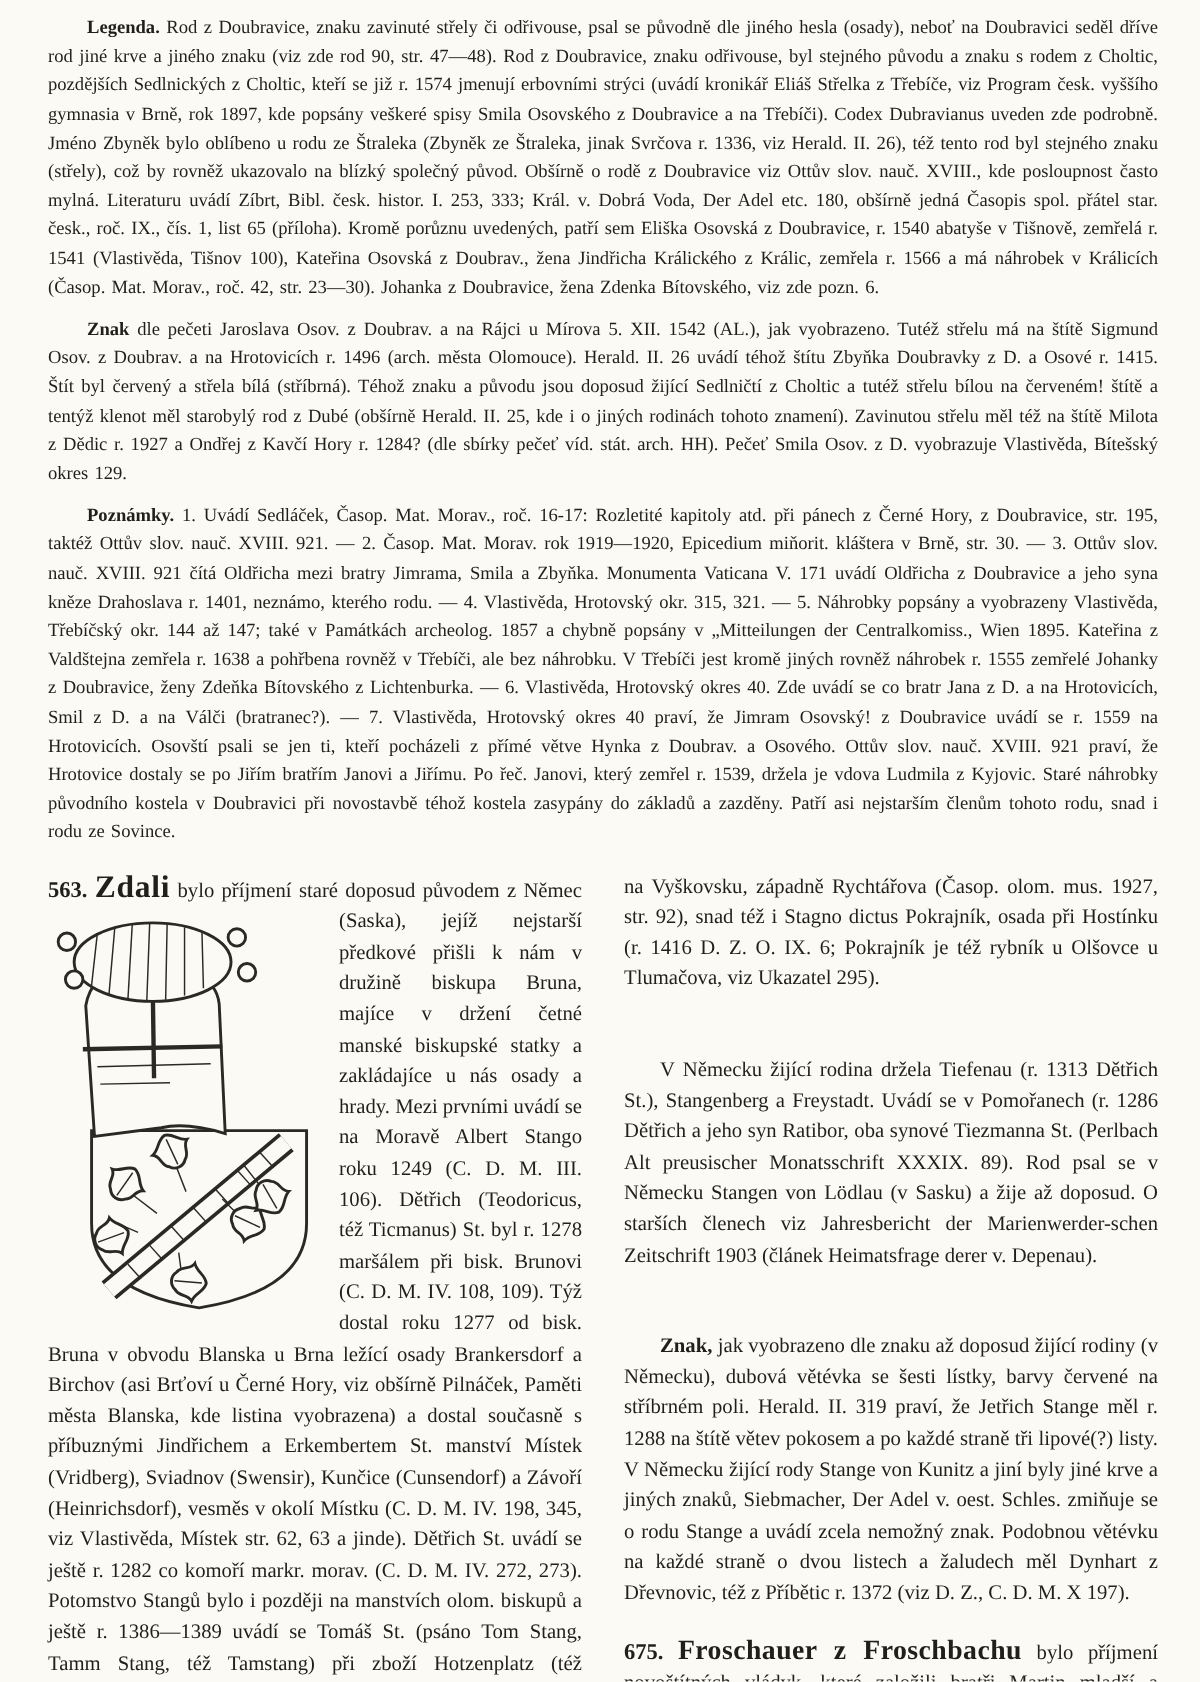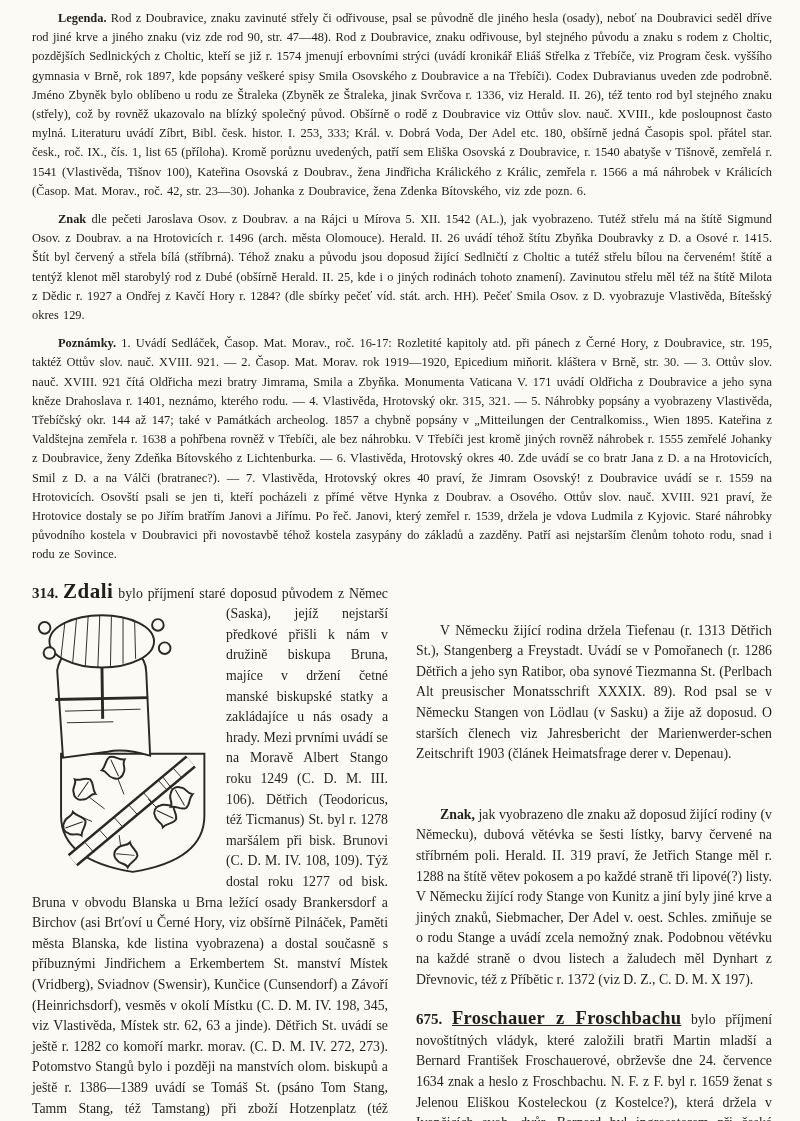--- a/index.html
+++ b/index.html
@@ -19,21 +19,21 @@
     word-spacing:1px;
   }
   .lead{font-weight:700;}
   
   .columns{display:flex;gap:28px;margin-top:16px;}
   .col{width:357px;font-size:13.8px;line-height:20.6px;text-align:justify;}
   .col p{margin:0 0 11px 0;}
   .col p.indent{text-indent:24px;margin-top:40px;}
   .e-num{font-weight:700;font-size:15px;}
   .e-name{font-weight:700;font-size:21px;letter-spacing:.5px;}
-  .e-name.sm{font-size:18.5px;letter-spacing:.3px;text-decoration:underline;}
+  .e-name.sm{font-size:18.5px;letter-spacing:.3px;}
   .shield-wrap{
     float:left;width:184px;height:272px;
     margin:6px 10px 2px 0;
   }
   .shield-wrap svg{display:block;width:100%;height:100%;}
   .ink-fill{stroke:#2b2925;fill:#fbfaf5;stroke-width:2;}
   .hatch{stroke:#2b2925;stroke-width:1;fill:none;}
 </style>
 </head>
 <body>
@@ -42,21 +42,21 @@
 
   <p class="top-par"><span class="lead">Legenda.</span> <span>Rod z Doubravice, znaku zavinuté střely či odřivouse, psal se původně dle jiného hesla (osady), neboť na Doubravici seděl dříve rod jiné krve a jiného znaku (viz zde rod 90, str. 47—48). Rod z Doubravice, znaku odřivouse, byl stejného původu a znaku s rodem z Choltic, pozdějších Sedlnických z Choltic, kteří se již r. 1574 jmenují erbovními strýci (uvádí kronikář Eliáš Střelka z Třebíče, viz Program česk. vyššího gymnasia v Brně, rok 1897, kde popsány veškeré spisy Smila Osovského z Doubravice a na Třebíči). Codex Dubravianus uveden zde podrobně. Jméno Zbyněk bylo oblíbeno u rodu ze Štraleka (Zbyněk ze Štraleka, jinak Svrčova r. 1336, viz Herald. II. 26), též tento rod byl stejného znaku (střely), což by rovněž ukazovalo na blízký společný původ. Obšírně o rodě z Doubravice viz Ottův slov. nauč. XVIII., kde posloupnost často mylná. Literaturu uvádí Zíbrt, Bibl. česk. histor. I. 253, 333; Král. v. Dobrá Voda, Der Adel etc. 180, obšírně jedná Časopis spol. přátel star. česk., roč. IX., čís. 1, list 65 (příloha). Kromě porůznu uvedených, patří sem Eliška Osovská z Doubravice, r. 1540 abatyše v Tišnově, zemřelá r. 1541 (Vlastivěda, Tišnov 100), Kateřina Osovská z Doubrav., žena Jindřicha Králického z Králic, zemřela r. 1566 a má náhrobek v Králicích (Časop. Mat. Morav., roč. 42, str. 23—30). Johanka z Doubravice, žena Zdenka Bítovského, viz zde pozn. 6.</span></p>
 
   <p class="top-par"><span class="lead">Znak</span> <span>dle pečeti Jaroslava Osov. z Doubrav. a na Rájci u Mírova 5. XII. 1542 (AL.), jak vyobrazeno. Tutéž střelu má na štítě Sigmund Osov. z Doubrav. a na Hrotovicích r. 1496 (arch. města Olomouce). Herald. II. 26 uvádí téhož štítu Zbyňka Doubravky z D. a Osové r. 1415. Štít byl červený a střela bílá (stříbrná). Téhož znaku a původu jsou doposud žijící Sedlničtí z Choltic a tutéž střelu bílou na červeném! štítě a tentýž klenot měl starobylý rod z Dubé (obšírně Herald. II. 25, kde i o jiných rodinách tohoto znamení). Zavinutou střelu měl též na štítě Milota z Dědic r. 1927 a Ondřej z Kavčí Hory r. 1284? (dle sbírky pečeť víd. stát. arch. HH). Pečeť Smila Osov. z D. vyobrazuje Vlastivěda, Bítešský okres 129.</span></p>
 
   <p class="top-par"><span class="lead">Poznámky.</span> <span>1. Uvádí Sedláček, Časop. Mat. Morav., roč. 16-17: Rozletité kapitoly atd. při pánech z Černé Hory, z Doubravice, str. 195, taktéž Ottův slov. nauč. XVIII. 921. — 2. Časop. Mat. Morav. rok 1919—1920, Epicedium miňorit. kláštera v Brně, str. 30. — 3. Ottův slov. nauč. XVIII. 921 čítá Oldřicha mezi bratry Jimrama, Smila a Zbyňka. Monumenta Vaticana V. 171 uvádí Oldřicha z Doubravice a jeho syna kněze Drahoslava r. 1401, neznámo, kterého rodu. — 4. Vlastivěda, Hrotovský okr. 315, 321. — 5. Náhrobky popsány a vyobrazeny Vlastivěda, Třebíčský okr. 144 až 147; také v Památkách archeolog. 1857 a chybně popsány v „Mitteilungen der Centralkomiss., Wien 1895. Kateřina z Valdštejna zemřela r. 1638 a pohřbena rovněž v Třebíči, ale bez náhrobku. V Třebíči jest kromě jiných rovněž náhrobek r. 1555 zemřelé Johanky z Doubravice, ženy Zdeňka Bítovského z Lichtenburka. — 6. Vlastivěda, Hrotovský okres 40. Zde uvádí se co bratr Jana z D. a na Hrotovicích, Smil z D. a na Válči (bratranec?). — 7. Vlastivěda, Hrotovský okres 40 praví, že Jimram Osovský! z Doubravice uvádí se r. 1559 na Hrotovicích. Osovští psali se jen ti, kteří pocházeli z přímé větve Hynka z Doubrav. a Osového. Ottův slov. nauč. XVIII. 921 praví, že Hrotovice dostaly se po Jiřím bratřím Janovi a Jiřímu. Po řeč. Janovi, který zemřel r. 1539, držela je vdova Ludmila z Kyjovic. Staré náhrobky původního kostela v Doubravici při novostavbě téhož kostela zasypány do základů a zazděny. Patří asi nejstarším členům tohoto rodu, snad i rodu ze Sovince.</span></p>
 
   <div class="columns">
 
     <div class="col">
-      <p><span class="e-num">314.</span> <span class="e-name">Zdali</span> <span>bylo příjmení staré doposud původem z</span>
+      <p><span class="e-num">563.</span> <span class="e-name">Zdali</span> <span>bylo příjmení staré doposud původem z</span>
         <span class="shield-wrap">
             <svg viewBox="0 0 190 280" xmlns="http://www.w3.org/2000/svg">
           <defs>
             <g id="leaf">
               <path d="M0,-14 C6,-13 7,-7 13,-5 C8,-2 11,4 6,7 C3,11 -3,11 -6,7 C-11,4 -8,-2 -13,-5 C-7,-7 -6,-13 0,-14 Z" fill="#fbfaf5" stroke="#2b2925" stroke-width="2"></path>
               <line x1="0" y1="-11" x2="0" y2="8" stroke="#2b2925" stroke-width="1"></line>
             </g>
           </defs>
 
           <path class="ink-fill" d="M30,148 L178,148 L178,212 Q178,258 104,270 Q30,258 30,212 Z"></path>
@@ -103,20 +103,21 @@
           <circle class="ink-fill" cx="18" cy="44" r="6"></circle>
           <circle class="ink-fill" cx="130" cy="15" r="6"></circle>
           <circle class="ink-fill" cx="137" cy="39" r="6"></circle>
         </svg>
           </span>
         <span>Němec (Saska), jejíž nejstarší předkové přišli k nám v družině biskupa Bruna, majíce v držení četné manské biskupské statky a zakládajíce u nás osady a hrady. Mezi prvními uvádí se na Moravě Albert Stango roku 1249 (C. D. M. III. 106). Dětřich (Teodoricus, též Ticmanus) St. byl r. 1278 maršálem při bisk. Brunovi (C. D. M. IV. 108, 109). Týž dostal roku 1277 od bisk. Bruna v obvodu Blanska u Brna ležící osady Brankersdorf a Birchov (asi Brťoví u Černé Hory, viz obšírně Pilnáček, Paměti města Blanska, kde listina vyobrazena) a dostal současně s příbuznými Jindřichem a Erkembertem St. manství Místek (Vridberg), Sviadnov (Swensir), Kunčice (Cunsendorf) a Závoří (Heinrichsdorf), vesměs v okolí Místku (C. D. M. IV. 198, 345, viz Vlastivěda, Místek str. 62, 63 a jinde). Dětřich St. uvádí se ještě r. 1282 co komoří markr. morav. (C. D. M. IV. 272, 273). Potomstvo Stangů bylo i později na manstvích olom. biskupů a ještě r. 1386—1389 uvádí se Tomáš St. (psáno Tom Stang, Tamm Stang, též Tamstang) při zboží Hotzenplatz (též Hocenplag, viz C. D. M. XI. 347, Lech. II. 129) a do jeho příbuzenstva patří (syn jeho?) Jindřich St. r. 1390 (Lech. II. 194) a Dětřich St., jenž držel Lhotu r. 1399 (Stango de Elgot C. D. M. XII. 458). Zdali jest Hanuš Stam (Stang?) de Pommersdorf téhož rodu, jest neurčito (rok 1399 C. D. M. XII. 458).</span></p>
 
     </div>
 
     <div class="col">
+      <p>na Vyškovsku, západně Rychtářova (Časop. olom. mus. 1927, str. 92), snad též i Stagno dictus Pokrajník, osada při Hostínku (r. 1416 D. Z. O. IX. 6; Pokrajník je též rybník u Olšovce u Tlumačova, viz Ukazatel 295).</p>
       <p class="indent">V Německu žijící rodina držela Tiefenau (r. 1313 Dětřich St.), Stangenberg a Freystadt. Uvádí se v Pomořanech (r. 1286 Dětřich a jeho syn Ratibor, oba synové Tiezmanna St. (Perlbach Alt preusischer Monatsschrift XXXIX. 89). Rod psal se v Německu Stangen von Lödlau (v Sasku) a žije až doposud. O starších členech viz Jahresbericht der Marienwerder-schen Zeitschrift 1903 (článek Heimatsfrage derer v. Depenau).</p>
       <p class="indent"><span class="lead">Znak,</span> <span>jak vyobrazeno dle znaku až doposud žijící rodiny (v Německu), dubová větévka se šesti lístky, barvy červené na stříbrném poli. Herald. II. 319 praví, že Jetřich Stange měl r. 1288 na štítě větev pokosem a po každé straně tři lipové(?) listy. V Německu žijící rody Stange von Kunitz a jiní byly jiné krve a jiných znaků, Siebmacher, Der Adel v. oest. Schles. zmiňuje se o rodu Stange a uvádí zcela nemožný znak. Podobnou větévku na každé straně o dvou listech a žaludech měl Dynhart z Dřevnovic, též z Příbětic r. 1372 (viz D. Z., C. D. M. X 197).</span></p>
       <p style="margin-top:18px;"><span class="e-num">675.</span> <span class="e-name sm">Froschauer z Froschbachu</span> <span>bylo příjmení novoštítných vládyk, které založili bratři Martin mladší a Bernard František Froschauerové, obrževše dne 24. července 1634 znak a heslo z Froschbachu. N. F. z F. byl r. 1659 ženat s Jelenou Eliškou Kosteleckou (z Kostelce?), která držela v Ivančicích svob. dvůr. Bernard byl ingrosatorem při české dvorní kanceláři.</span></p>
     </div>
 
   </div>
 
 </div>
 
 </body></html>

